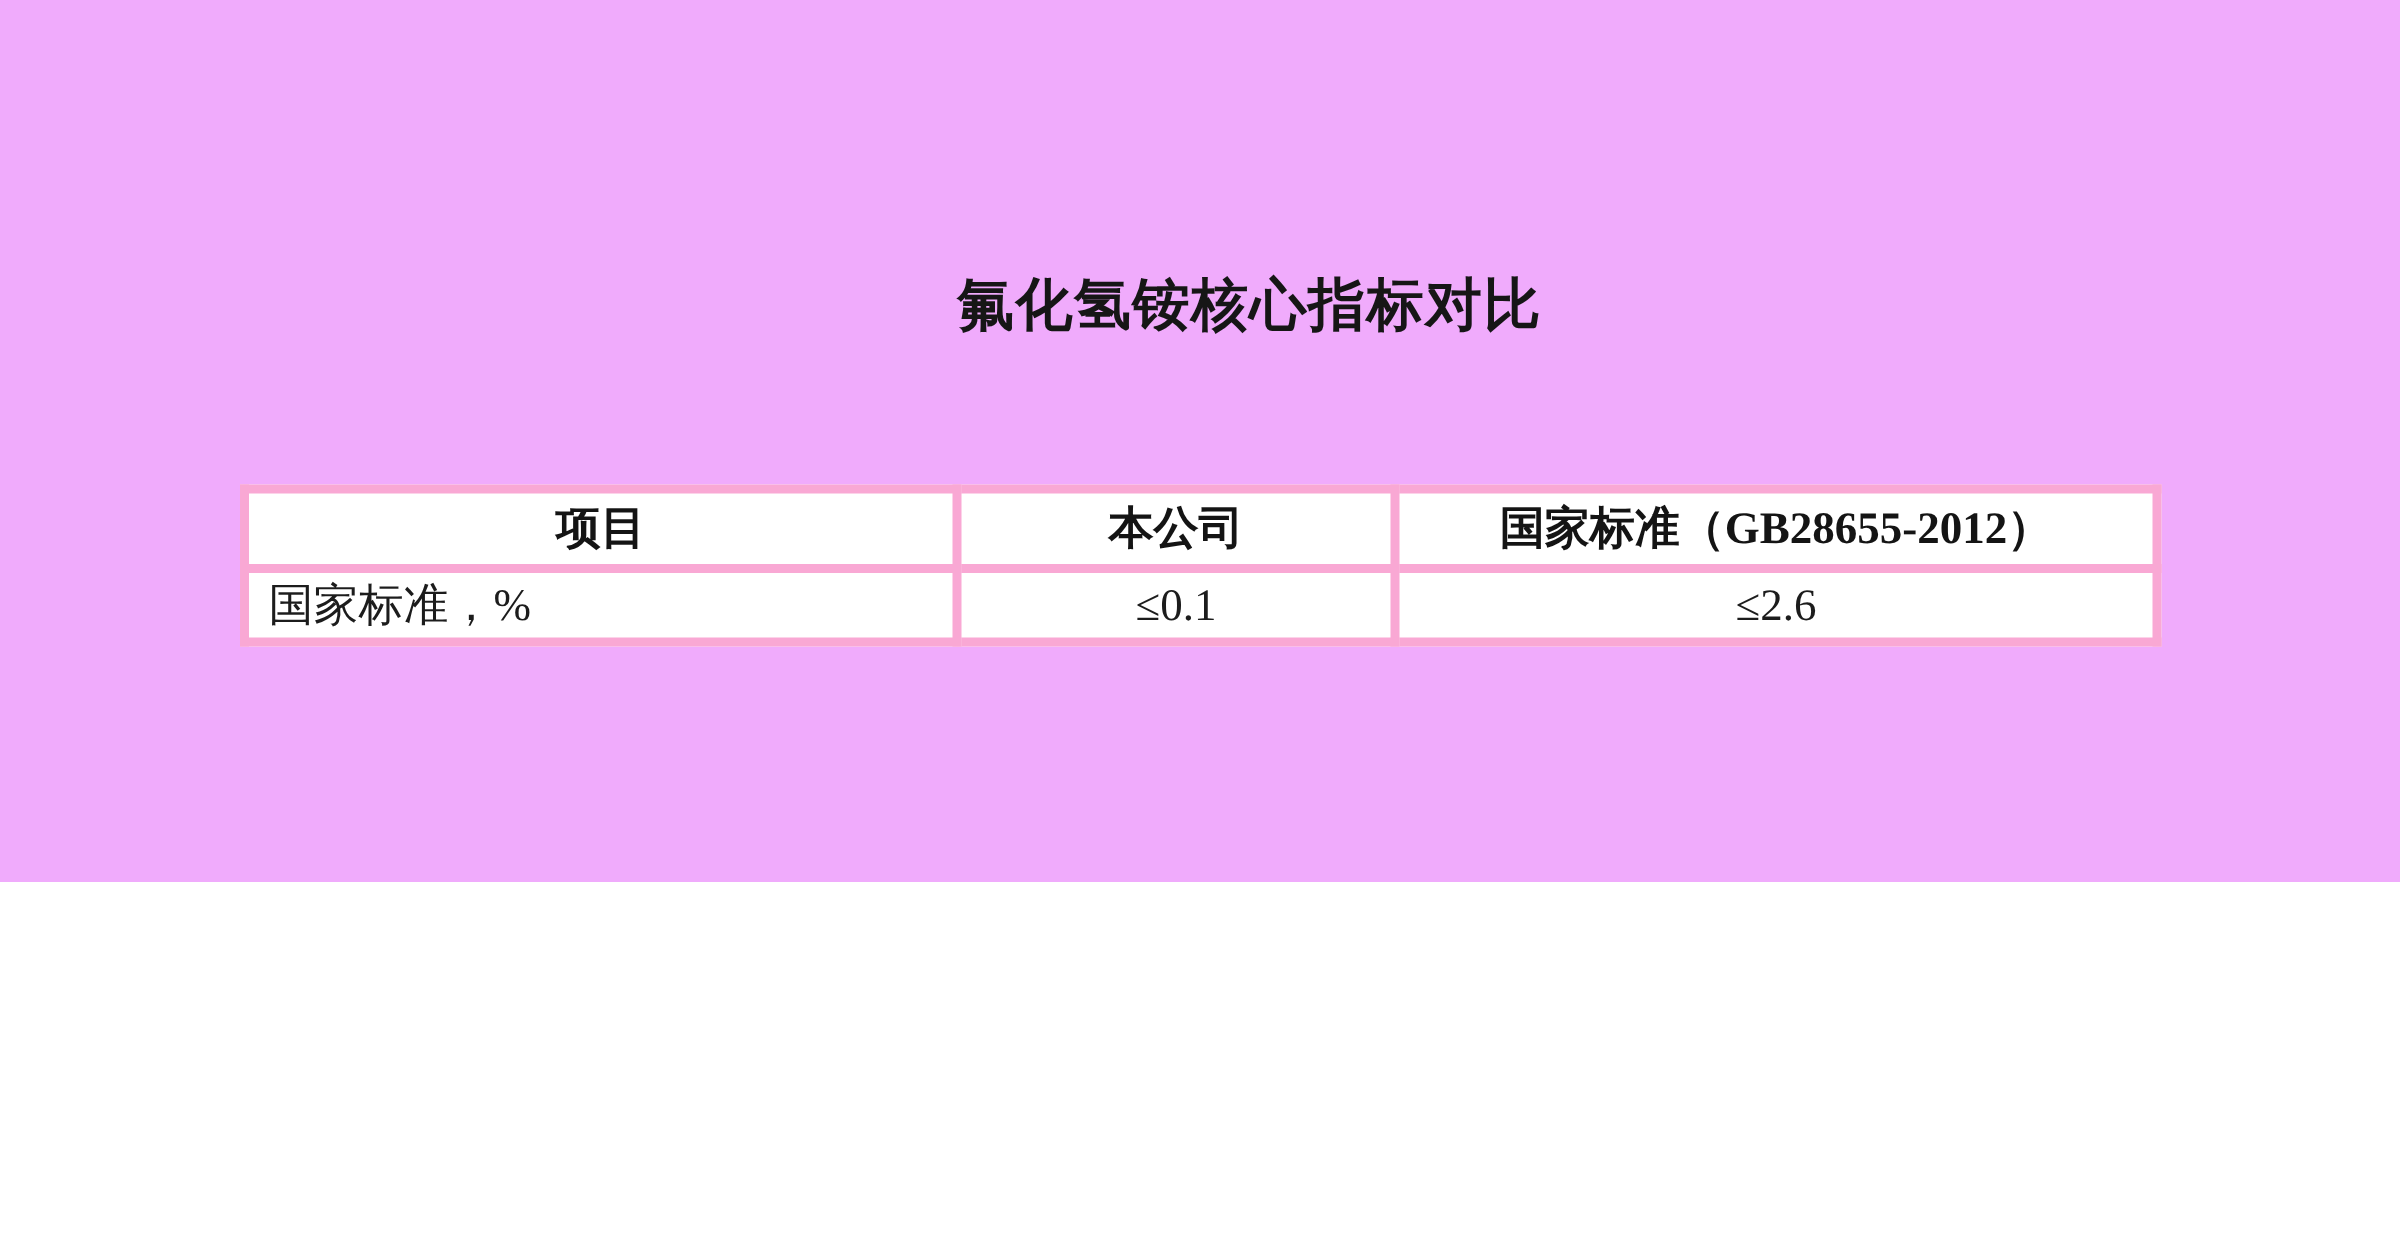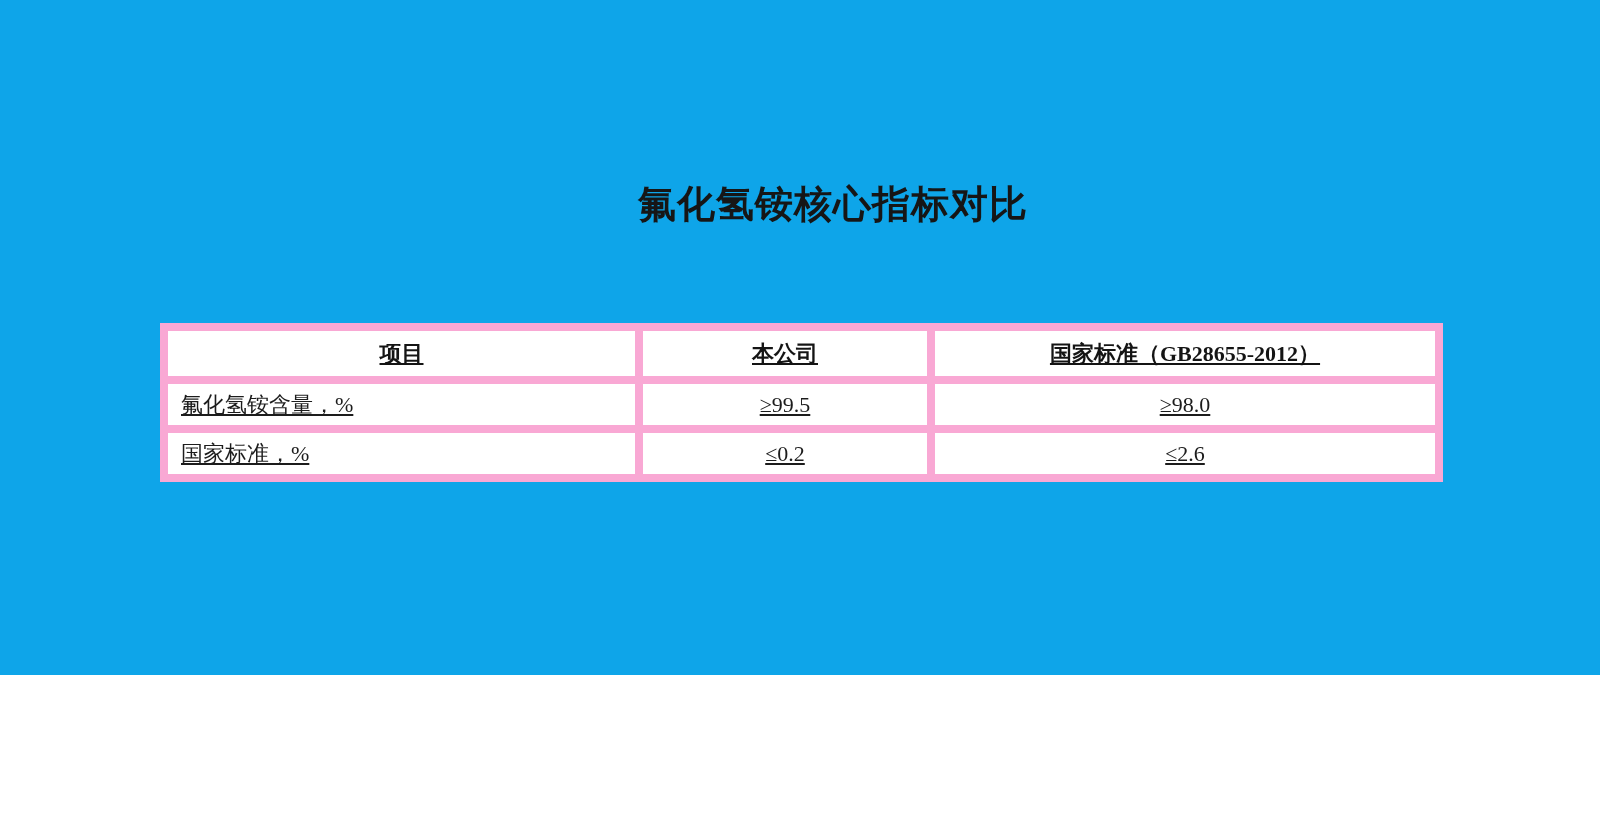--- a/index.html
+++ b/index.html
@@ -7,22 +7,22 @@
     width: 1600px;
     height: 835px;
     background: #ffffff;
     font-family: "Liberation Serif", "DejaVu Serif", serif;
     color: #1a1a1a;
     overflow: hidden;
   }
   .page {
     position: relative;
     width: 1600px;
-    height: 675px;
-    background: #0ea5e9;
+    height: 588px;
+    background: #f0abfc;
   }
   .doc-title {
     position: absolute;
     top: 183px;
     left: 0;
     width: 1600px;
     padding-left: 66px; 
     text-align: center;
     font-size: 38px;
     line-height: 42px;
@@ -37,27 +37,26 @@
     width: 1275px;
     border-collapse: collapse;
     table-layout: fixed;
     background: #ffffff;
     border: 3px solid #141414;
   }
   table.cmp col.c1 { width: 475px; }
   table.cmp col.c2 { width: 292px; }
   table.cmp col.c3 { width: 508px; }
   table.cmp th, table.cmp td {
-    border: 8px solid #f9a8d4;
-    font-size: 22px;
+    border: 6px solid #f9a8d4;
+    font-size: 30px;
     line-height: 26px;
     color: #1c1c1c;
     vertical-align: middle;
     background: #ffffff;
-    text-decoration: underline;
   }
   table.cmp th {
     height: 53px;
     font-weight: bold;
     text-align: center;
     color: #141414;
   }
   table.cmp td {
     height: 49px;
     font-weight: normal;
@@ -85,25 +84,20 @@
     </colgroup>
     <thead>
       <tr>
         <th>项目</th>
         <th>本公司</th>
         <th>国家标准（GB28655-2012）</th>
       </tr>
     </thead>
     <tbody>
       <tr>
-        <td class="item-cell">氟化氢铵含量，%</td>
-        <td class="value-cell">≥99.5</td>
-        <td class="value-cell">≥98.0</td>
-      </tr>
-      <tr>
         <td class="item-cell">国家标准，%</td>
-        <td class="value-cell">≤0.2</td>
+        <td class="value-cell">≤0.1</td>
         <td class="value-cell">≤2.6</td>
       </tr>
     </tbody>
   </table>
 
 </div>
 
 </body></html>

